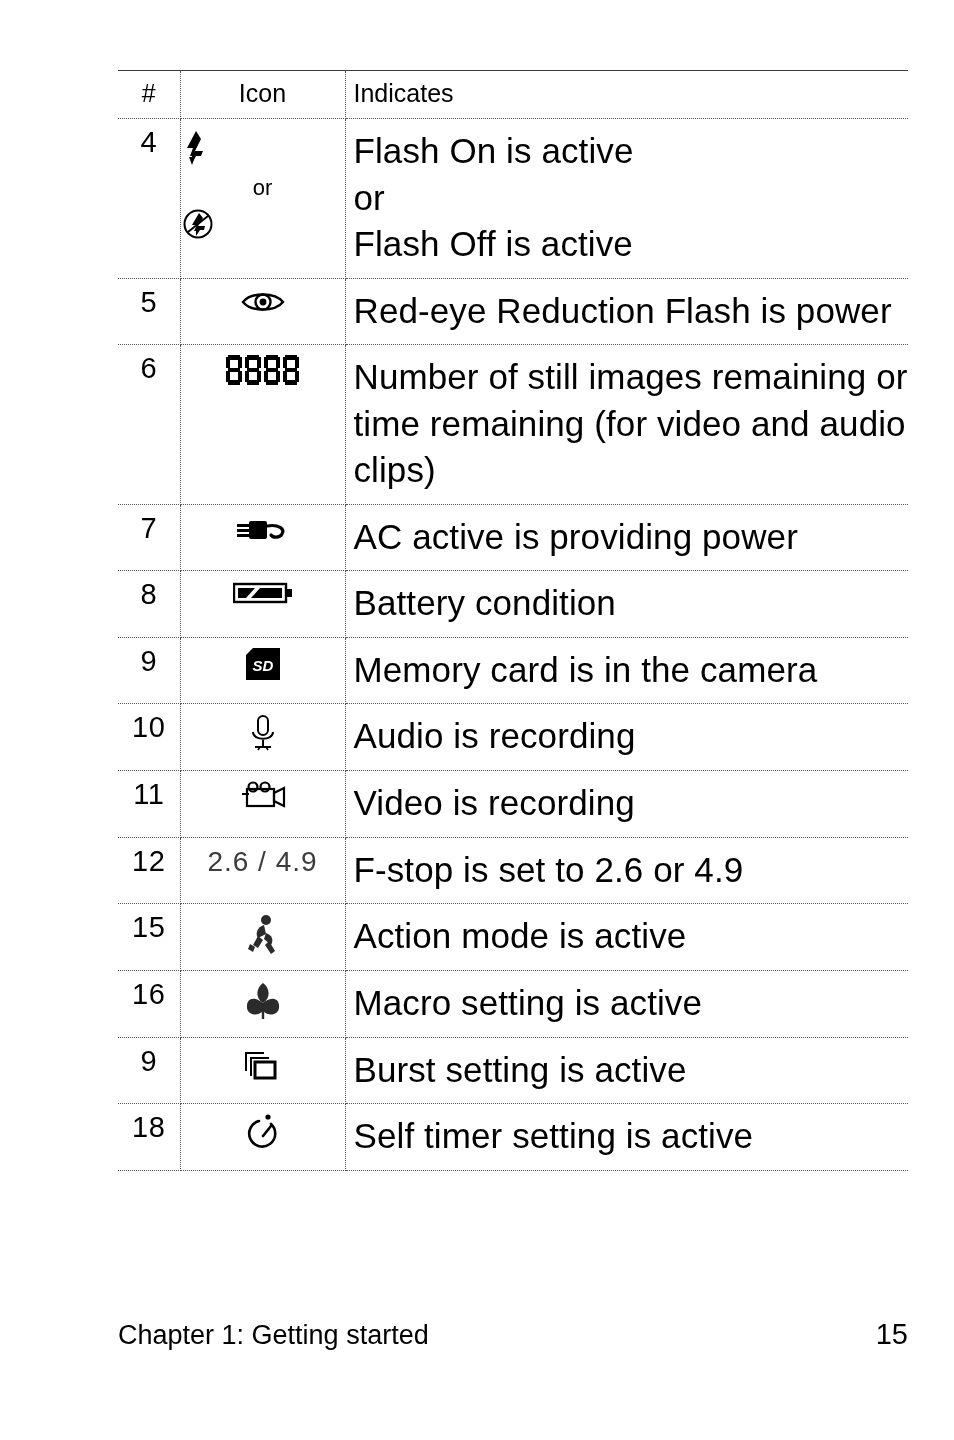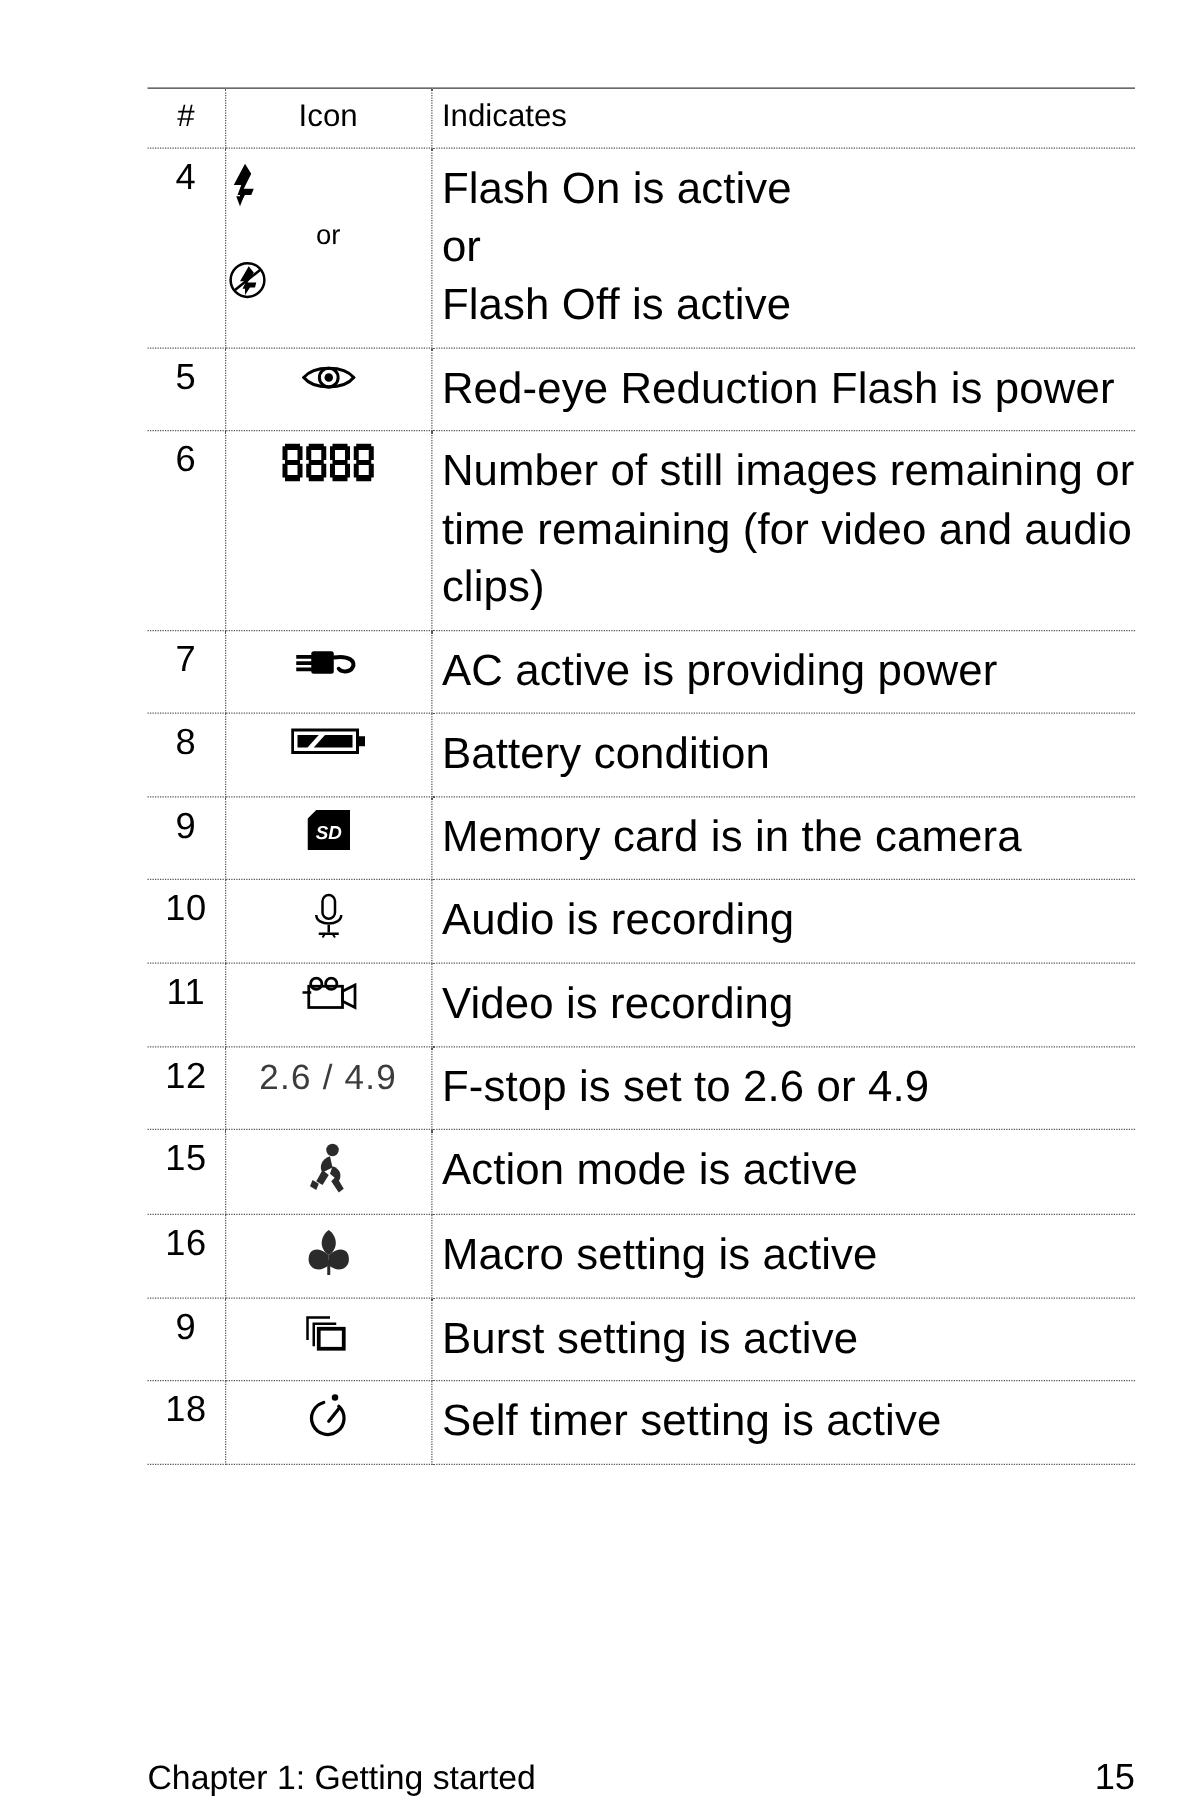--- a/index.html
+++ b/index.html
@@ -124,21 +124,21 @@
   .seg-d { left: 2px; top: 25px;width: 12px; height: 5px; }
   .seg-f { left: 0;   top: 2px; width: 4px;  height: 11px; }
   .seg-b { left: 12px;top: 2px; width: 4px;  height: 11px; }
   .seg-e { left: 0;   top: 16px;width: 4px;  height: 11px; }
   .seg-c { left: 12px;top: 16px;width: 4px;  height: 11px; }
 
   
   #footer {
     position: absolute;
     left: 118px;
-    top: 1408px;
+    top: 1320px;
     width: 790px;
     display: flex;
     justify-content: space-between;
     align-items: baseline;
     font-size: 27px;
     line-height: 1;
   }
   #footer .pg { font-size: 29px; }
 
   svg { display: block; }

